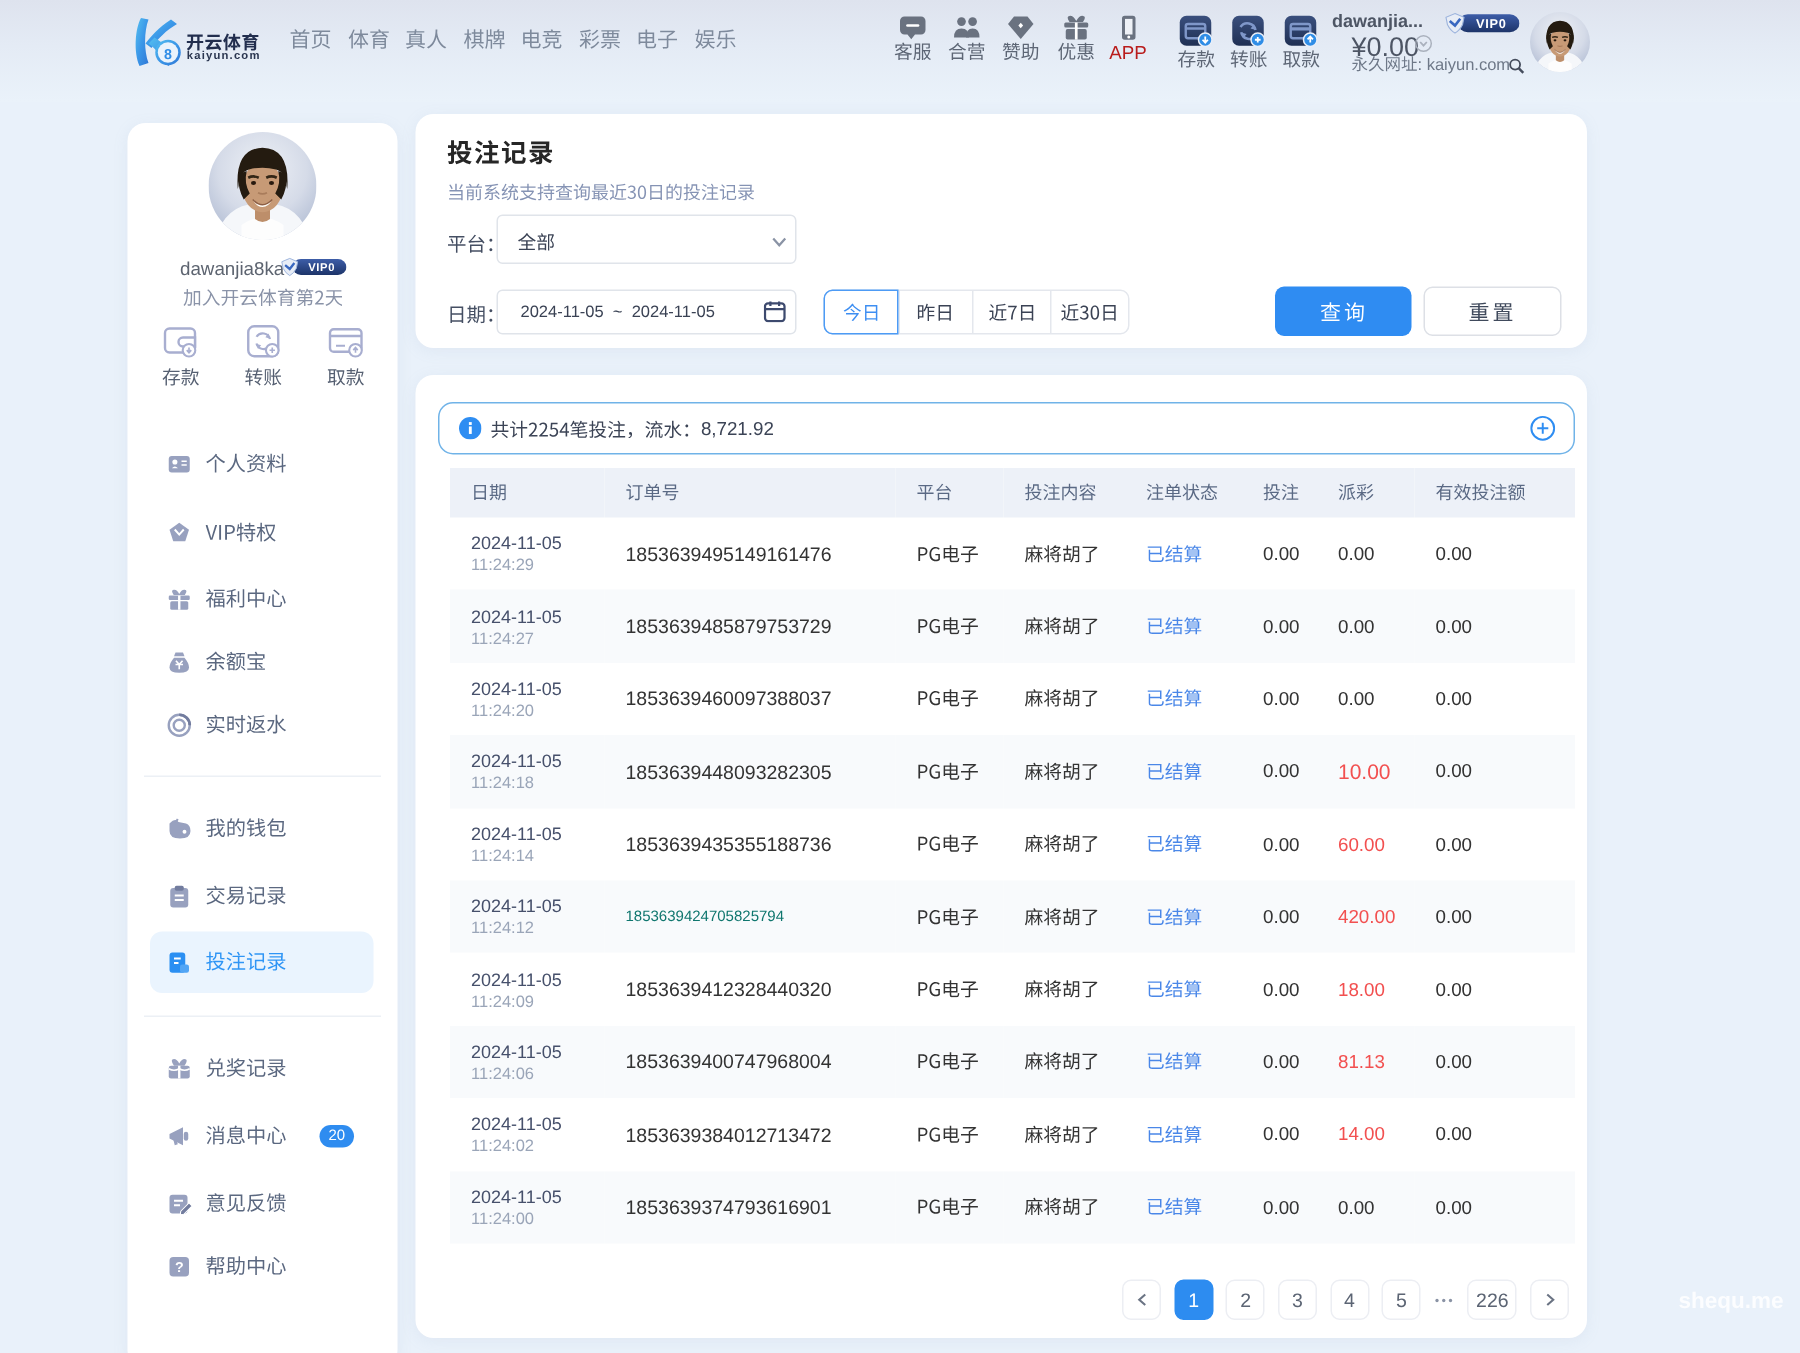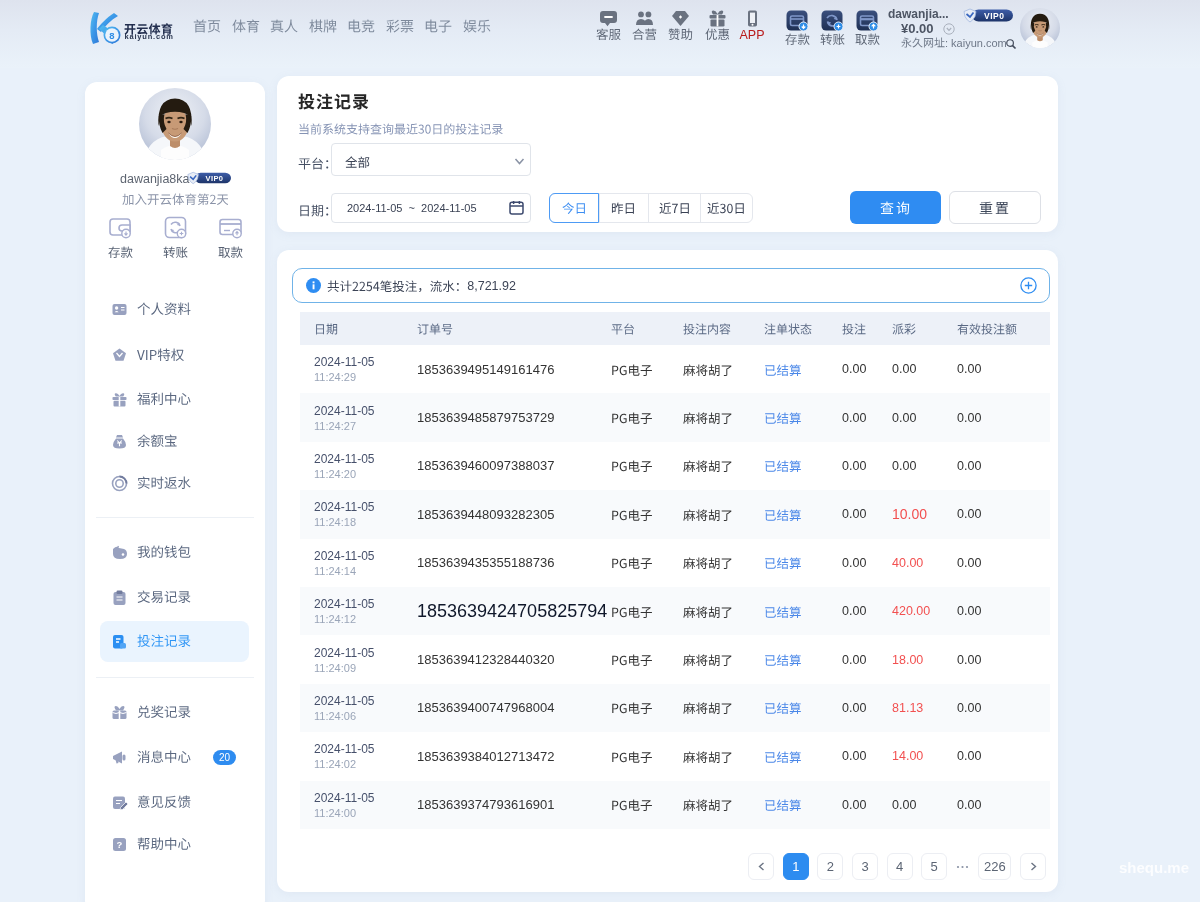--- a/index.html
+++ b/index.html
@@ -218,21 +218,21 @@
     </svg>
   </div>
 
 <div class="abs" style="left:888px;top:7px;font-size:12px;font-weight:700;color:#4d5564">dawanjia...</div>
 <svg class="abs" style="left:963px;top:8px" width="50" height="15" viewBox="0 0 100 30">
 <rect x="18" y="3" rx="13" ry="13" width="82" height="24" fill="url(#vipg)"></rect>
 <text x="42" y="21" font-family="Liberation Sans" font-size="17" font-weight="bold" fill="#fff" letter-spacing="1">VIP0</text>
 <path d="M14 2 L26 7 L24 17 Q20 25 14 28 Q8 25 4 17 L2 7 Z" fill="#e8edf6" stroke="#9db4dd" stroke-width="1.5"></path>
 <path d="M7 12 L14 18 L21 9" stroke="#3a68c0" stroke-width="3.5" fill="none"></path>
 </svg>
-<div class="abs" style="left:901px;top:21px;font-size:13px;font-weight:700;color:#4d5564">¥0.00</div>
+<div class="abs" style="left:901px;top:21px;font-size:18px;font-weight:400;color:#4d5564">¥0.00</div>
 <svg class="abs" style="left:943px;top:23px" width="12" height="12" viewBox="0 0 12 12">
 <circle cx="6" cy="6" r="5.2" fill="none" stroke="#aab1bd" stroke-width="1"></circle>
 <path d="M3.8 5 L6 7.4 L8.2 5" stroke="#aab1bd" stroke-width="1.2" fill="none"></path>
 </svg>
 <div class="abs" style="left:901px;top:37px;font-size:11px;color:#6e7888"><svg style="vertical-align:-0.12em" width="44.00" height="11.0" viewBox="0 0 4000 1000" fill="#6e7888">
       <use href="#r6c38" x="0"></use>
       <use href="#r4e45" x="1000"></use>
       <use href="#r7f51" x="2000"></use>
       <use href="#r5740" x="3000"></use>
     </svg>: kaiyun.com</div>
@@ -792,29 +792,29 @@
               <use href="#r5c06" x="1000"></use>
               <use href="#r80e1" x="2000"></use>
               <use href="#r4e86" x="3000"></use>
             </svg></td>
 <td><svg style="vertical-align:-0.12em" width="37.50" height="12.5" viewBox="0 0 3000 1000" fill="#4a87e8">
               <use href="#r5df2" x="0"></use>
               <use href="#r7ed3" x="1000"></use>
               <use href="#r7b97" x="2000"></use>
             </svg></td>
 <td style="font-size:12.5px;color:#333">0.00</td>
-<td style="font-size:12.5px;color:#f25050">40.00</td>
+<td style="font-size:12.5px;color:#f25050">60.00</td>
 <td style="font-size:12.5px;color:#333">0.00</td>
 </tr>
 <tr style="height:48.4px" class="rowa">
 <td>
             <div style="font-size:12px;color:#46506b">2024-11-05</div>
             <div style="font-size:11px;color:#9aa5b8;margin-top:2px">11:24:12</div>
           </td>
-<td style="font-size:18px;color:#0f172a">1853639424705825794</td>
+<td style="font-size:10px;color:#0f766e">1853639424705825794</td>
 <td><svg style="vertical-align:-0.12em" width="41.52" height="12.5" viewBox="0 0 3322 1000" fill="#333">
               <use href="#r0050" x="0"></use>
               <use href="#r0047" x="633"></use>
               <use href="#r7535" x="1322"></use>
               <use href="#r5b50" x="2322"></use>
             </svg></td>
 <td><svg style="vertical-align:-0.12em" width="50.00" height="12.5" viewBox="0 0 4000 1000" fill="#333">
               <use href="#r9ebb" x="0"></use>
               <use href="#r5c06" x="1000"></use>
               <use href="#r80e1" x="2000"></use>

